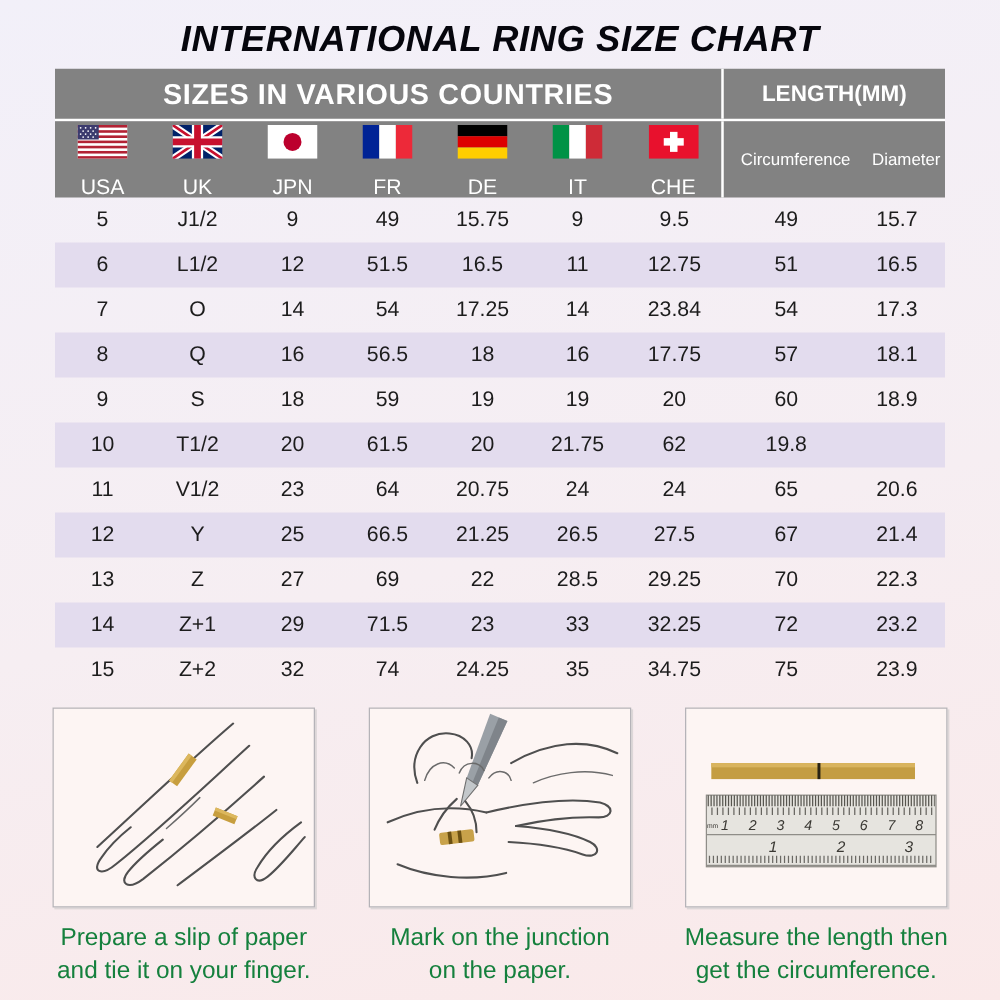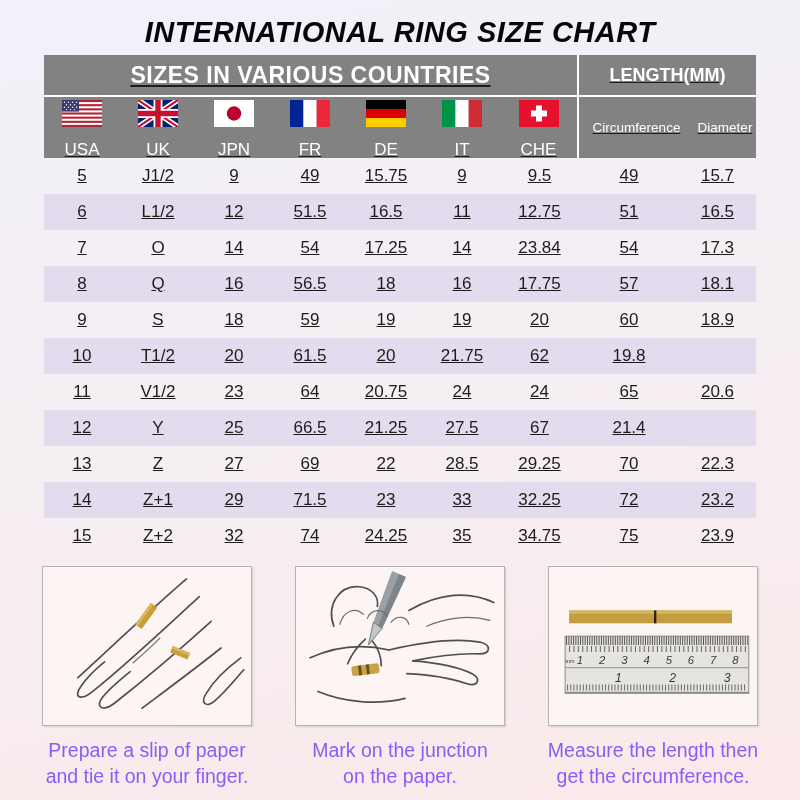--- a/index.html
+++ b/index.html
@@ -12,21 +12,21 @@
   body{
     font-family:"Liberation Sans",sans-serif;
     background:linear-gradient(168deg,var(--bg-top) 0%,#f6eef2 55%,var(--bg-bottom) 100%);
     color:var(--text);
   }
   .page{width:800px;height:800px;position:relative;}
   .title{
     text-align:center;font-size:29px;font-weight:bold;font-style:italic;
     letter-spacing:.5px;color:#06060d;padding-top:16px;height:55px;border-radius:18px;
   }
-  .table{width:712px;margin-left:44px;text-decoration:underline;}
+  .table{width:712px;margin-left:44px;}
   .thead-a{display:grid;grid-template-columns:535px 177px;height:42px;
     background:var(--header-bg);border-bottom:2px solid #fff;}
   .thead-a .cellL{border-right:2px solid #fff;display:flex;align-items:center;justify-content:center;
     color:var(--header-text);font-weight:bold;font-size:23px;letter-spacing:.5px;}
   .thead-a .cellR{display:flex;align-items:center;justify-content:center;
     color:var(--header-text);font-weight:bold;font-size:18px;}
   .thead-b{display:grid;grid-template-columns:76px 76px 76px 76px 76px 76px 79px 100px 77px;
     height:61px;background:var(--header-bg);}
   .fcell{display:flex;flex-direction:column;align-items:center;justify-content:center;gap:14px;padding-top:2px;}
   .fcell:nth-child(7){border-right:2px solid #fff;}
@@ -34,21 +34,21 @@
   .fcode{color:var(--header-text);font-size:17px;line-height:17px;}
   .lcell{display:flex;align-items:center;justify-content:center;color:var(--header-text);font-size:13.5px;padding-left:15px;}
   .tbody .trow{display:grid;grid-template-columns:76px 76px 76px 76px 76px 76px 79px 100px 77px;height:36px;}
   .tbody .trow.alt{background:var(--row-alt);}
   .tbody .tcell{display:flex;align-items:center;justify-content:center;font-size:17px;color:var(--text);}
   .panels{display:flex;justify-content:space-between;padding:0 30px;margin-top:12px;}
   .pwrap{width:234px;display:flex;flex-direction:column;align-items:center;}
   .panel{width:210px;height:160px;background:var(--panel-bg);border:1px solid var(--panel-border);
     box-shadow:1.5px 1.5px 0 #ddd7d8;}
   .panel svg{display:block;width:208px;height:158px;}
-  .caption{margin-top:11px;text-align:center;font-size:19.5px;line-height:26px;color:#8b5cf6;white-space:nowrap;}
+  .caption{margin-top:11px;text-align:center;font-size:19.5px;line-height:26px;color:#15803d;white-space:nowrap;}
   .sk{stroke:var(--sketch);stroke-width:1.7;fill:none;stroke-linecap:round;}
   .sk2{stroke:#6b6b6b;stroke-width:1.2;fill:none;stroke-linecap:round;}
 </style>
 </head>
 <body>
 
 <div class="page">
 
   <div class="title">INTERNATIONAL RING SIZE CHART</div>
 
@@ -218,20 +218,21 @@
           <div class="tcell">24</div>
           <div class="tcell">65</div>
           <div class="tcell">20.6</div>
         </div>
         <div class="trow alt">
           <div class="tcell">12</div>
           <div class="tcell">Y</div>
           <div class="tcell">25</div>
           <div class="tcell">66.5</div>
           <div class="tcell">21.25</div>
+          <div class="tcell">26.5</div>
           <div class="tcell">27.5</div>
           <div class="tcell">67</div>
           <div class="tcell">21.4</div>
         </div>
         <div class="trow">
           <div class="tcell">13</div>
           <div class="tcell">Z</div>
           <div class="tcell">27</div>
           <div class="tcell">69</div>
           <div class="tcell">22</div>

